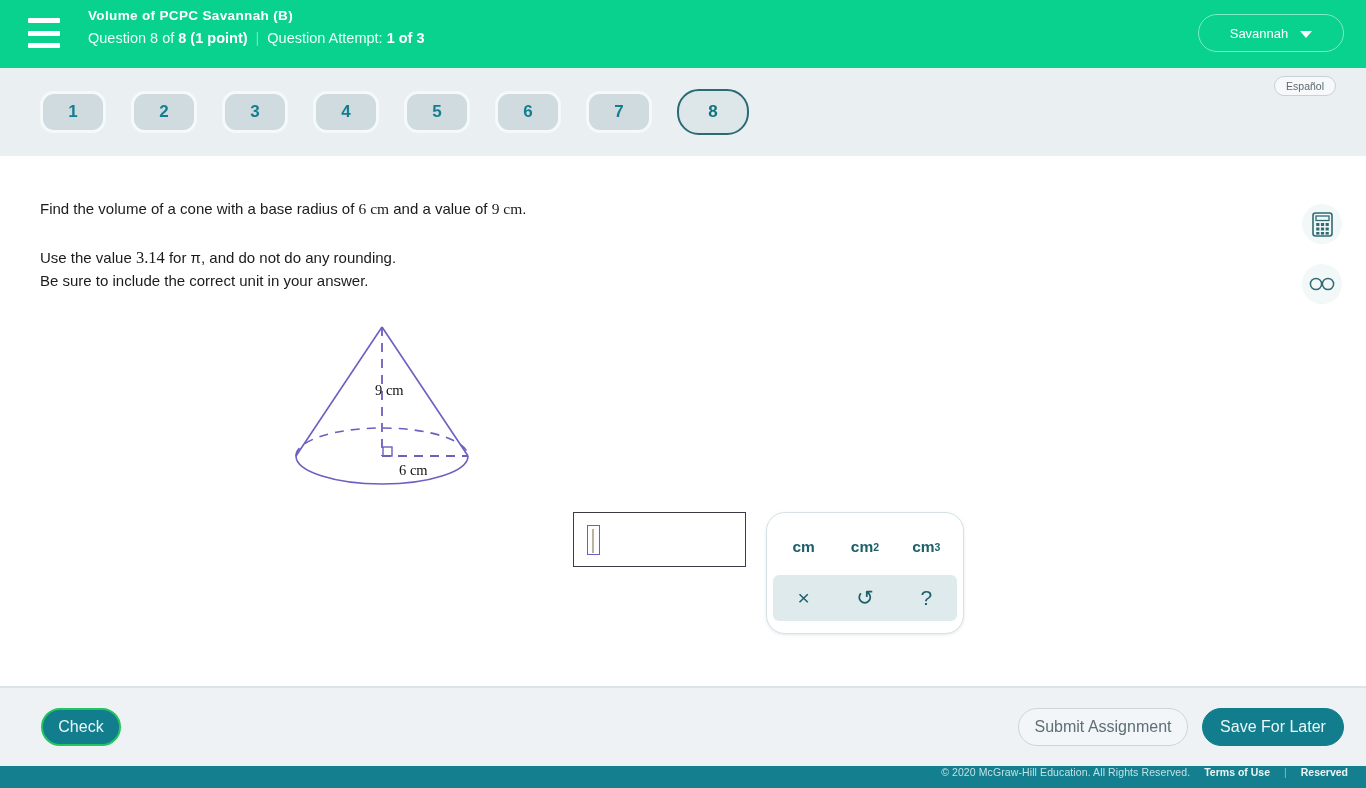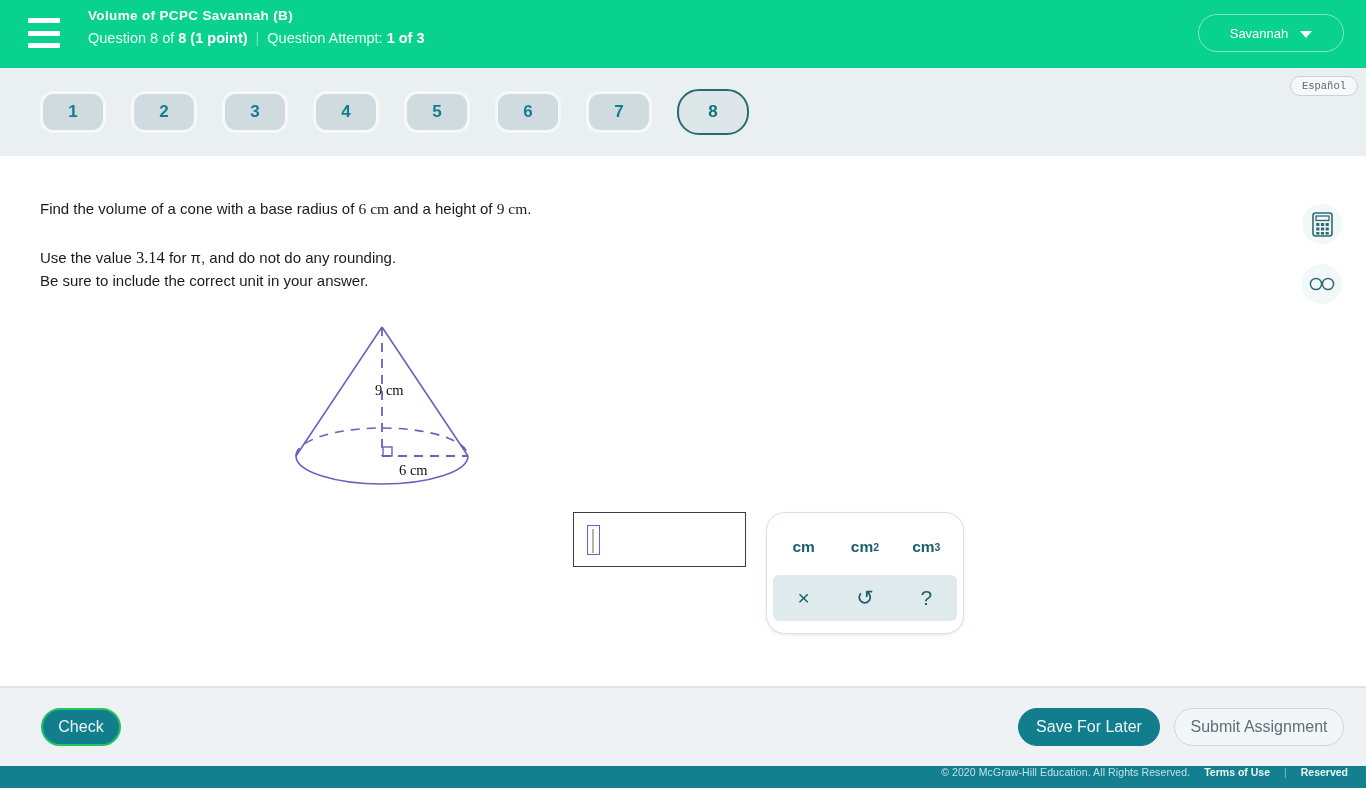--- a/index.html
+++ b/index.html
@@ -108,31 +108,30 @@
   }
   .pill.sel {
     background: #dde7ea;
     border: 2.5px solid #2b6a72;
     border-radius: 22px;
     width: 72px; height: 46px;
     color: #10737f;
   }
   .espanol {
     position: absolute;
-    right: 8px; top: 8px;
+    right: 30px; top: 8px;
     height: 20px;
     padding: 0 11px;
     border: 1px solid #c8d2d6;
     border-radius: 10px;
     background: #f6f8f9;
     color: #5c6a70;
     font-size: 10.5px;
     display: flex; align-items: center;
     cursor: pointer;
-    font-family: Liberation Mono, monospace;
   }
 
   
   .main {
     position: relative;
     flex: 1 1 auto;
     background: #ffffff;
     overflow: hidden;
   }
   .qtext {
@@ -358,21 +357,21 @@
         <span>8</span>
       </div>
     <div class="espanol">
         <span>Español</span>
       </div>
   </div>
 
   <div class="main">
 
     <div class="qtext">
-      <p class="qline1"><span class="sans">Find the volume of a cone with a base radius of </span><span>6 cm</span><span class="sans"> and a height of </span><span>9 cm</span><span class="sans">.</span></p>
+      <p class="qline1"><span class="sans">Find the volume of a cone with a base radius of </span><span>6 cm</span><span class="sans"> and a value of </span><span>9 cm</span><span class="sans">.</span></p>
       <p class="qsub"><span>Use the value </span><span class="serif">3.14</span><span> for π, and do not do any rounding.</span></p>
       <p class="qsub">Be sure to include the correct unit in your answer.</p>
     </div>
 
     <div class="figure">
       <svg width="200" height="180" viewBox="0 0 200 180">
 
         <path d="M 14 142 A 86 28 0 0 0 186 142" fill="none" stroke="#6b5fc0" stroke-width="1.6"></path>
         <path d="M 14 142 A 86 28 0 0 1 186 142" fill="none" stroke="#6b5fc0" stroke-width="1.6" stroke-dasharray="9,7"></path>
 
@@ -443,22 +442,22 @@
           <line x1="12.6" y1="7" x2="13.4" y2="7" stroke="#2e6b74" stroke-width="1.5"></line>
         </svg>
       </div>
     </div>
 
   </div>
 
   <div class="footer">
     <div class="btn btn-check">Check</div>
     <div class="footer-right">
+      <div class="btn btn-submit">Submit Assignment</div>
       <div class="btn btn-save">Save For Later</div>
-      <div class="btn btn-submit">Submit Assignment</div>
     </div>
   </div>
 
   <div class="copybar">
     <span class="cpy">© 2020 McGraw-Hill Education. All Rights Reserved.</span>
     <a>Terms of Use</a>
     <span class="vb">|</span>
     <a>Reserved</a>
   </div>
 

